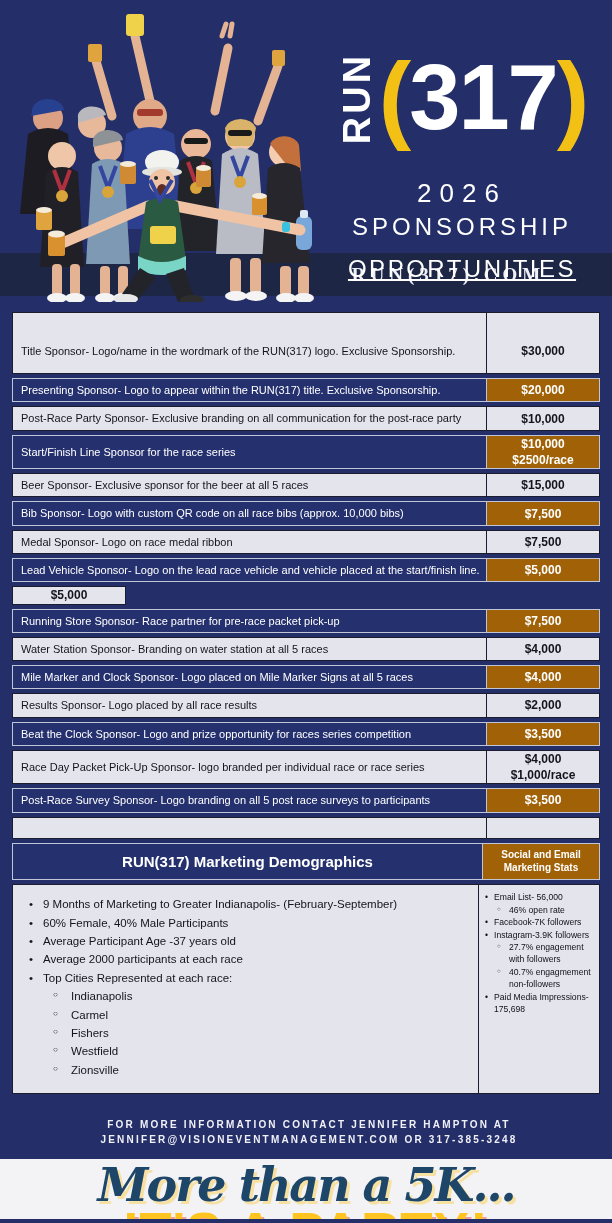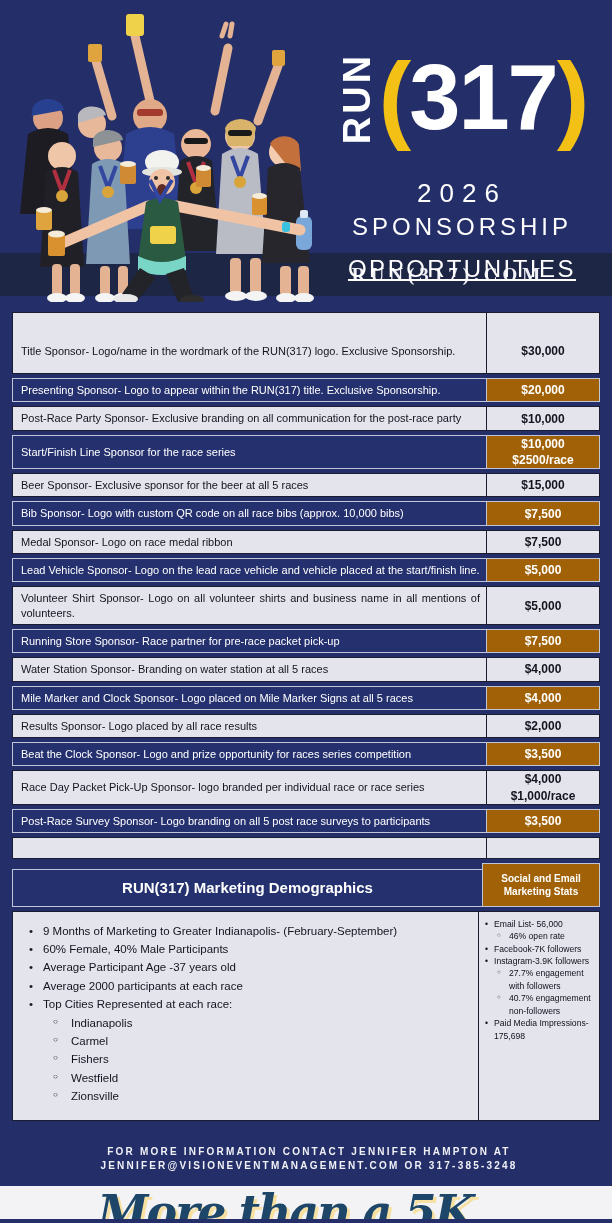--- a/index.html
+++ b/index.html
@@ -27,21 +27,21 @@
   .cell-desc{flex:1;display:flex;align-items:center;padding:4px 6px 4px 8px;font-size:11px;line-height:1.3;}
   .cell-price{width:112px;flex:none;display:flex;flex-direction:column;align-items:center;justify-content:center;font-weight:700;font-size:12px;line-height:1.35;text-align:center;}
   .srow.light .cell-desc{background:#e3e4ec;color:#14141f;border:1px solid #1b1c30;border-right:none;}
   .srow.light .cell-price{background:#e3e4ec;color:#14141f;border:1px solid #1b1c30;}
   .srow.navy .cell-desc{background:#25316e;color:#fff;border:1px solid #c0c5d8;border-right:none;text-align:right;}
   .srow.navy .cell-price{background:#a16207;color:#fff;border:1px solid #c0c5d8;}
   .srow.tall .cell-desc,.srow.tall .cell-price{padding-top:30px;padding-bottom:14px;}
   .srow.just .cell-desc{text-align:justify;}
   .price2:empty{display:none;}
   .spacer-row .cell-desc,.spacer-row .cell-price{min-height:12px;}
-  .demo-head .cell-desc{justify-content:center;font-size:15px;font-weight:700;padding:8px 6px;margin-top:6px;}
+  .demo-head .cell-desc{justify-content:center;font-size:15px;font-weight:700;padding:8px 6px;}
   .demo-head .cell-price{font-size:10px;line-height:1.3;padding:4px 2px;}
   .demo-body .cell-desc{align-items:flex-start;padding:10px 8px 14px 14px;}
   .demo-body .cell-price{align-items:flex-start;justify-content:flex-start;font-weight:400;text-align:left;padding:6px 4px 8px 4px;}
 
   .bullets{list-style:none;margin:0;padding:0;font-size:11.5px;color:#14141f;line-height:1.6;}
   .bullets li{position:relative;}
   .bullets li.l1{padding-left:16px;}
   .bullets li.l1::before{content:"\2022";position:absolute;left:2px;}
   .bullets li.l2{padding-left:44px;}
   .bullets li.l2::before{content:"\25CB";position:absolute;left:26px;font-size:8px;top:2px;}
@@ -265,21 +265,20 @@
 
         <div class="srow navy just">
           <div class="cell-desc">Lead Vehicle Sponsor- Logo on the lead race vehicle and vehicle placed at the start/finish line.</div>
           <div class="cell-price">
             <div>$5,000</div>
 
           </div>
         </div>
 
         <div class="srow light just">
-          <div class="cell-desc">Volunteer Shirt Sponsor- Logo on all volunteer shirts and business name in all mentions of volunteers.</div>
           <div class="cell-price">
             <div>$5,000</div>
 
           </div>
         </div>
 
         <div class="srow navy">
           <div class="cell-desc">Running Store Sponsor- Race partner for pre-race packet pick-up</div>
           <div class="cell-price">
             <div>$7,500</div>

